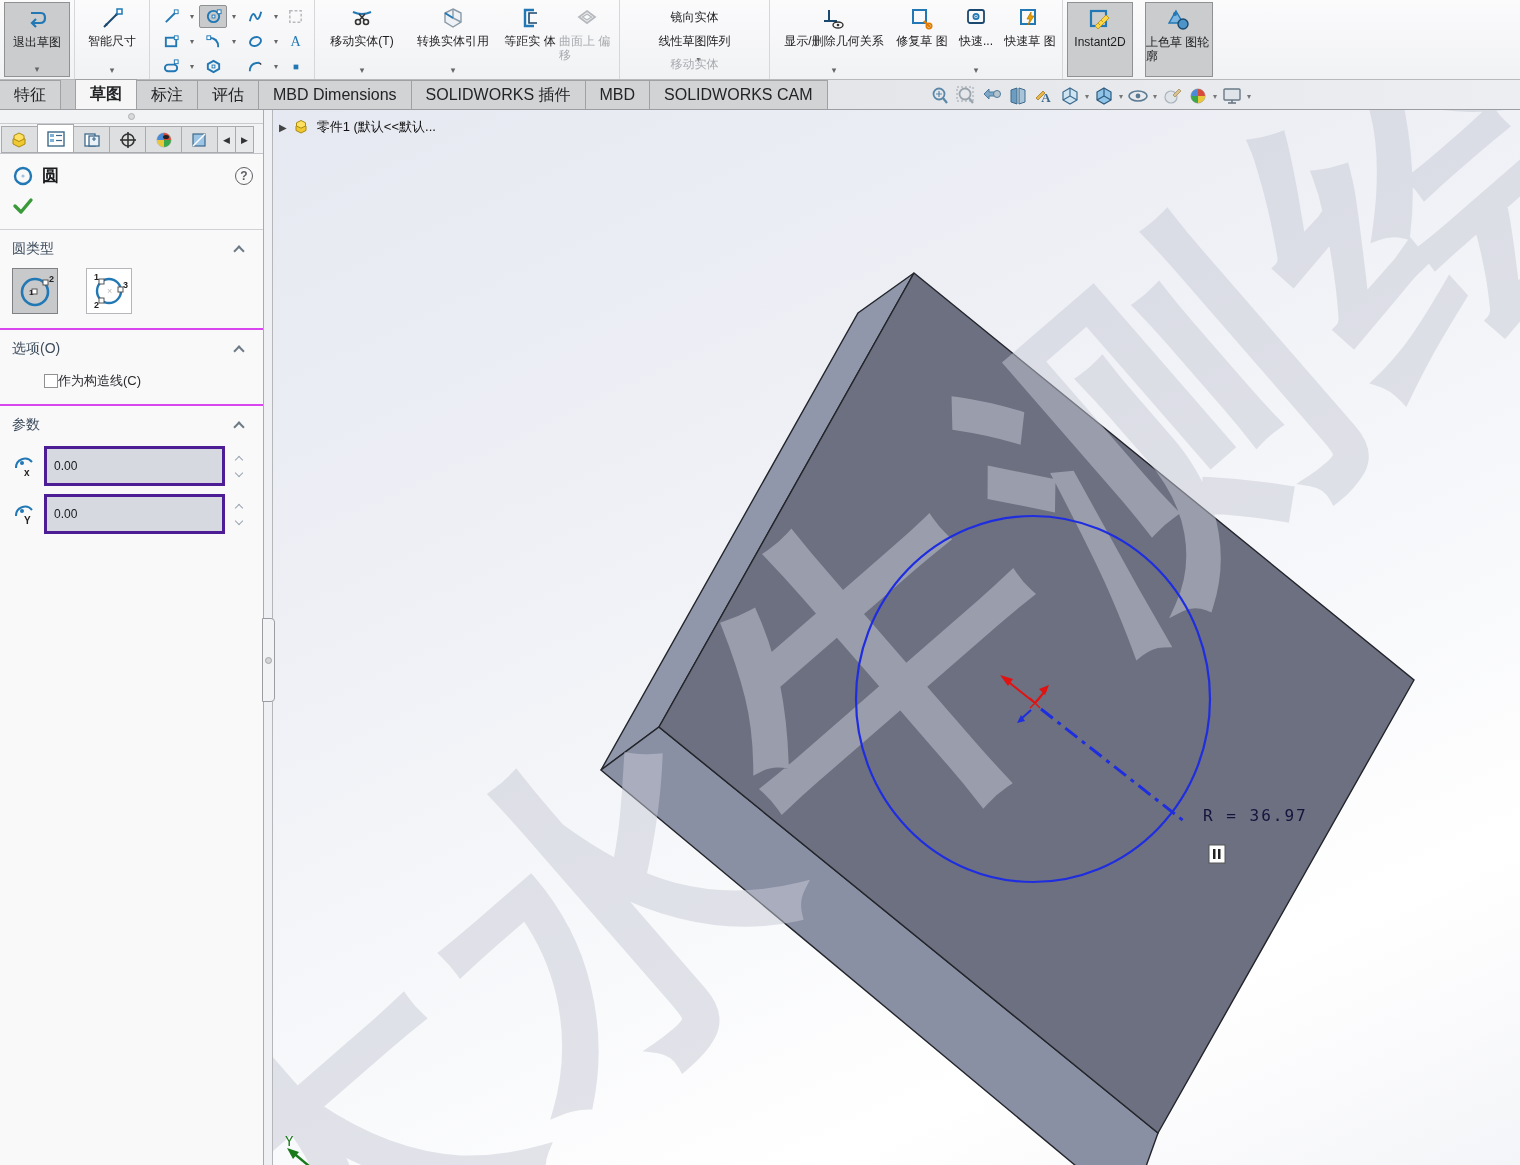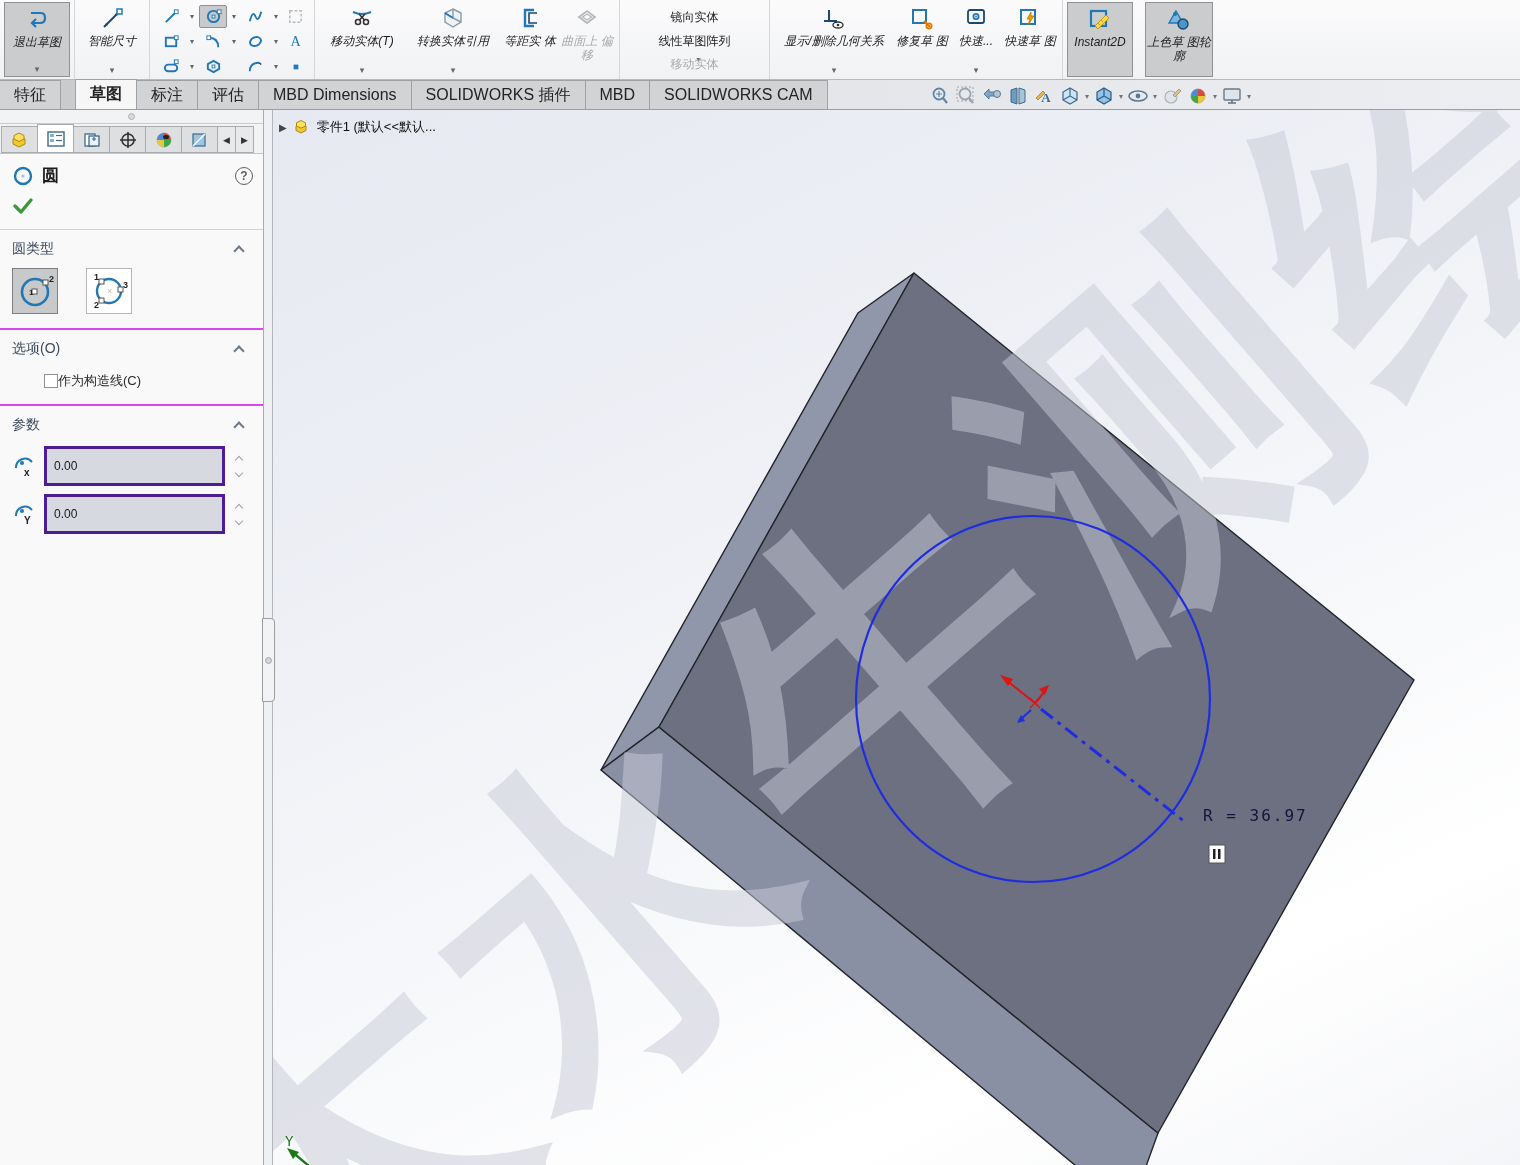--- a/index.html
+++ b/index.html
@@ -7,21 +7,21 @@
     font-family:"Liberation Sans", sans-serif; background:#fff; }
 
   
   .cmdbar { position:absolute; left:0; top:0; width:1520px; height:80px;
     background:linear-gradient(#fbfbfc,#f1f2f4); border-bottom:1px solid #b7b9bc;
     display:flex; align-items:stretch; }
   .grp { display:flex; align-items:stretch; padding:2px 4px; position:relative; }
   .grp + .grp { border-left:1px solid #d5d7da; }
   .bigbtn { display:flex; flex-direction:column; align-items:center; width:66px;
     padding-top:4px; position:relative; cursor:pointer; }
-  .bigbtn .lbl { font-size:12px; line-height:14px; color:#1d1d1f; text-align:center; margin-top:2px;font-style:italic; }
+  .bigbtn .lbl { font-size:12px; line-height:14px; color:#1d1d1f; margin-top:2px; }
   .drop { font-size:9px; color:#666; margin-top:auto; line-height:12px; padding-bottom:1px; }
   .pressed { background:#cbcccd; border:1px solid #8f9193; }
   .grayed, .grayed .lbl { color:#a8abaf !important; }
   .icon26 { width:26px; height:26px; flex:0 0 26px; }
   .icon18 { width:17px; height:17px; }
 
   .entgrid { display:grid; grid-template-columns:30px 12px 30px 12px 30px 12px 26px;
     grid-auto-rows:25px; align-items:center; justify-items:center; padding:2px 2px; }
   .entcell { width:28px; height:23px; display:flex; align-items:center; justify-content:center; border-radius:2px; }
   .entcell.pressed { background:#c9cacc; border:1px solid #8f9193; }

